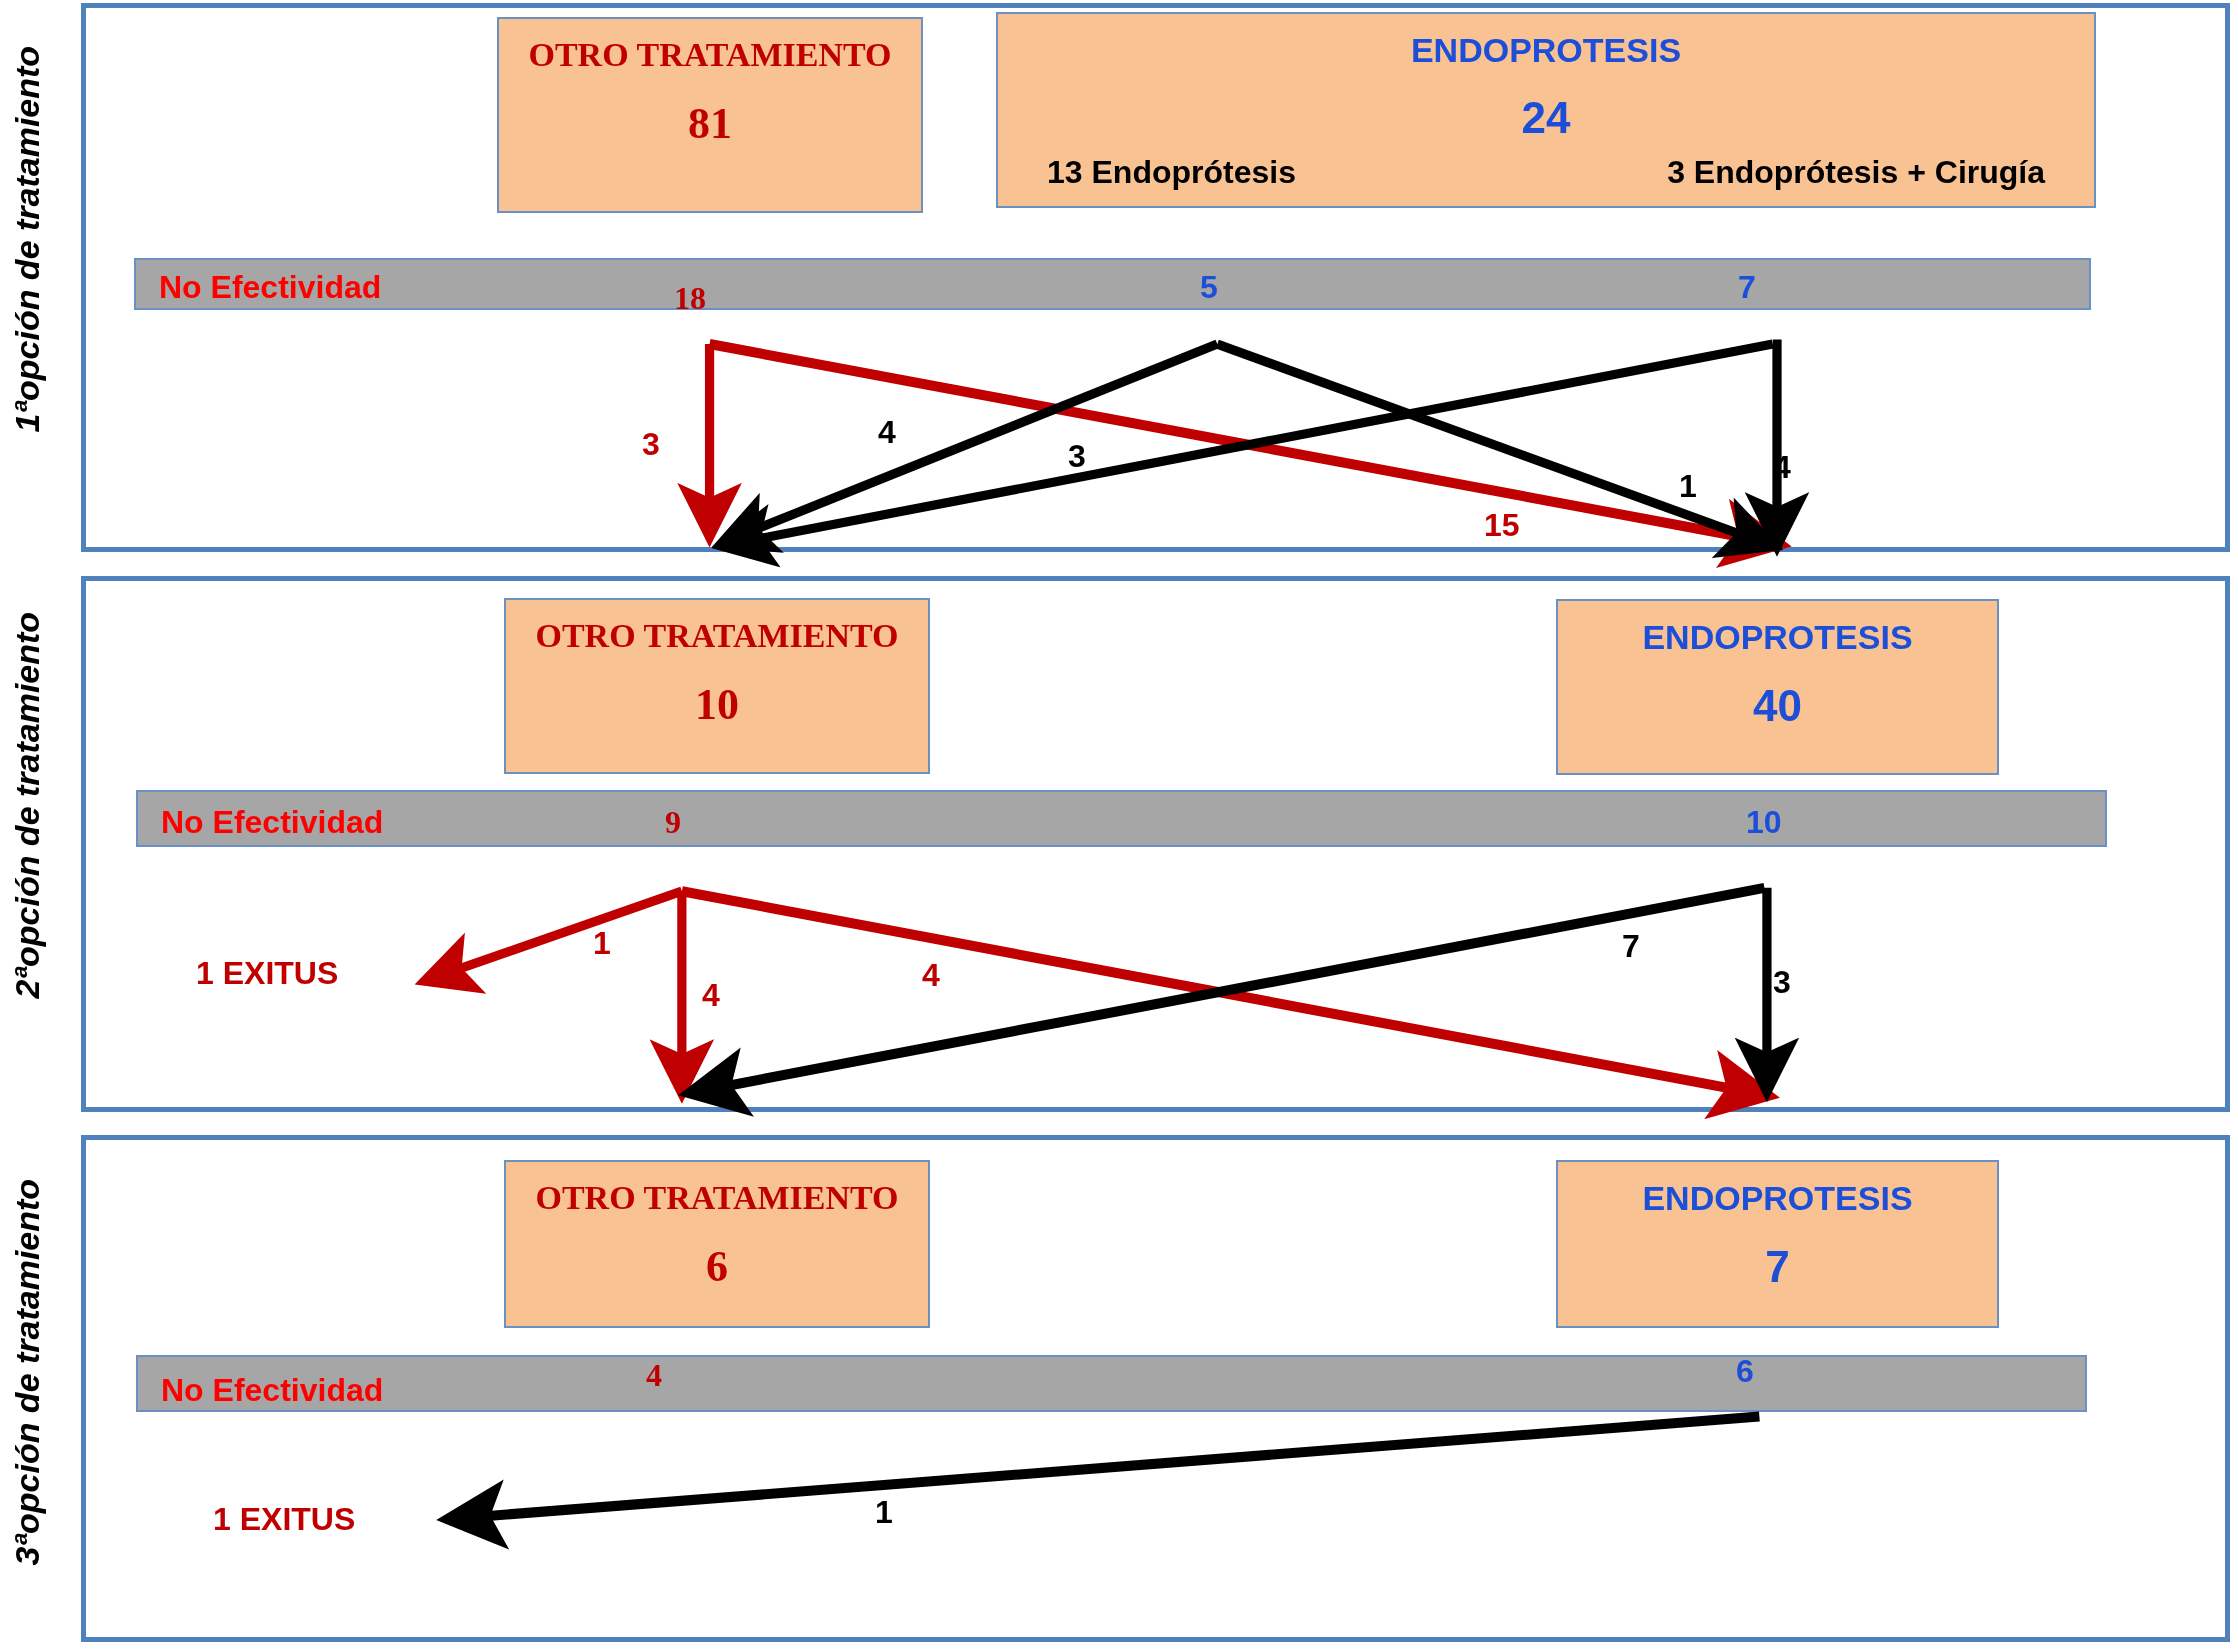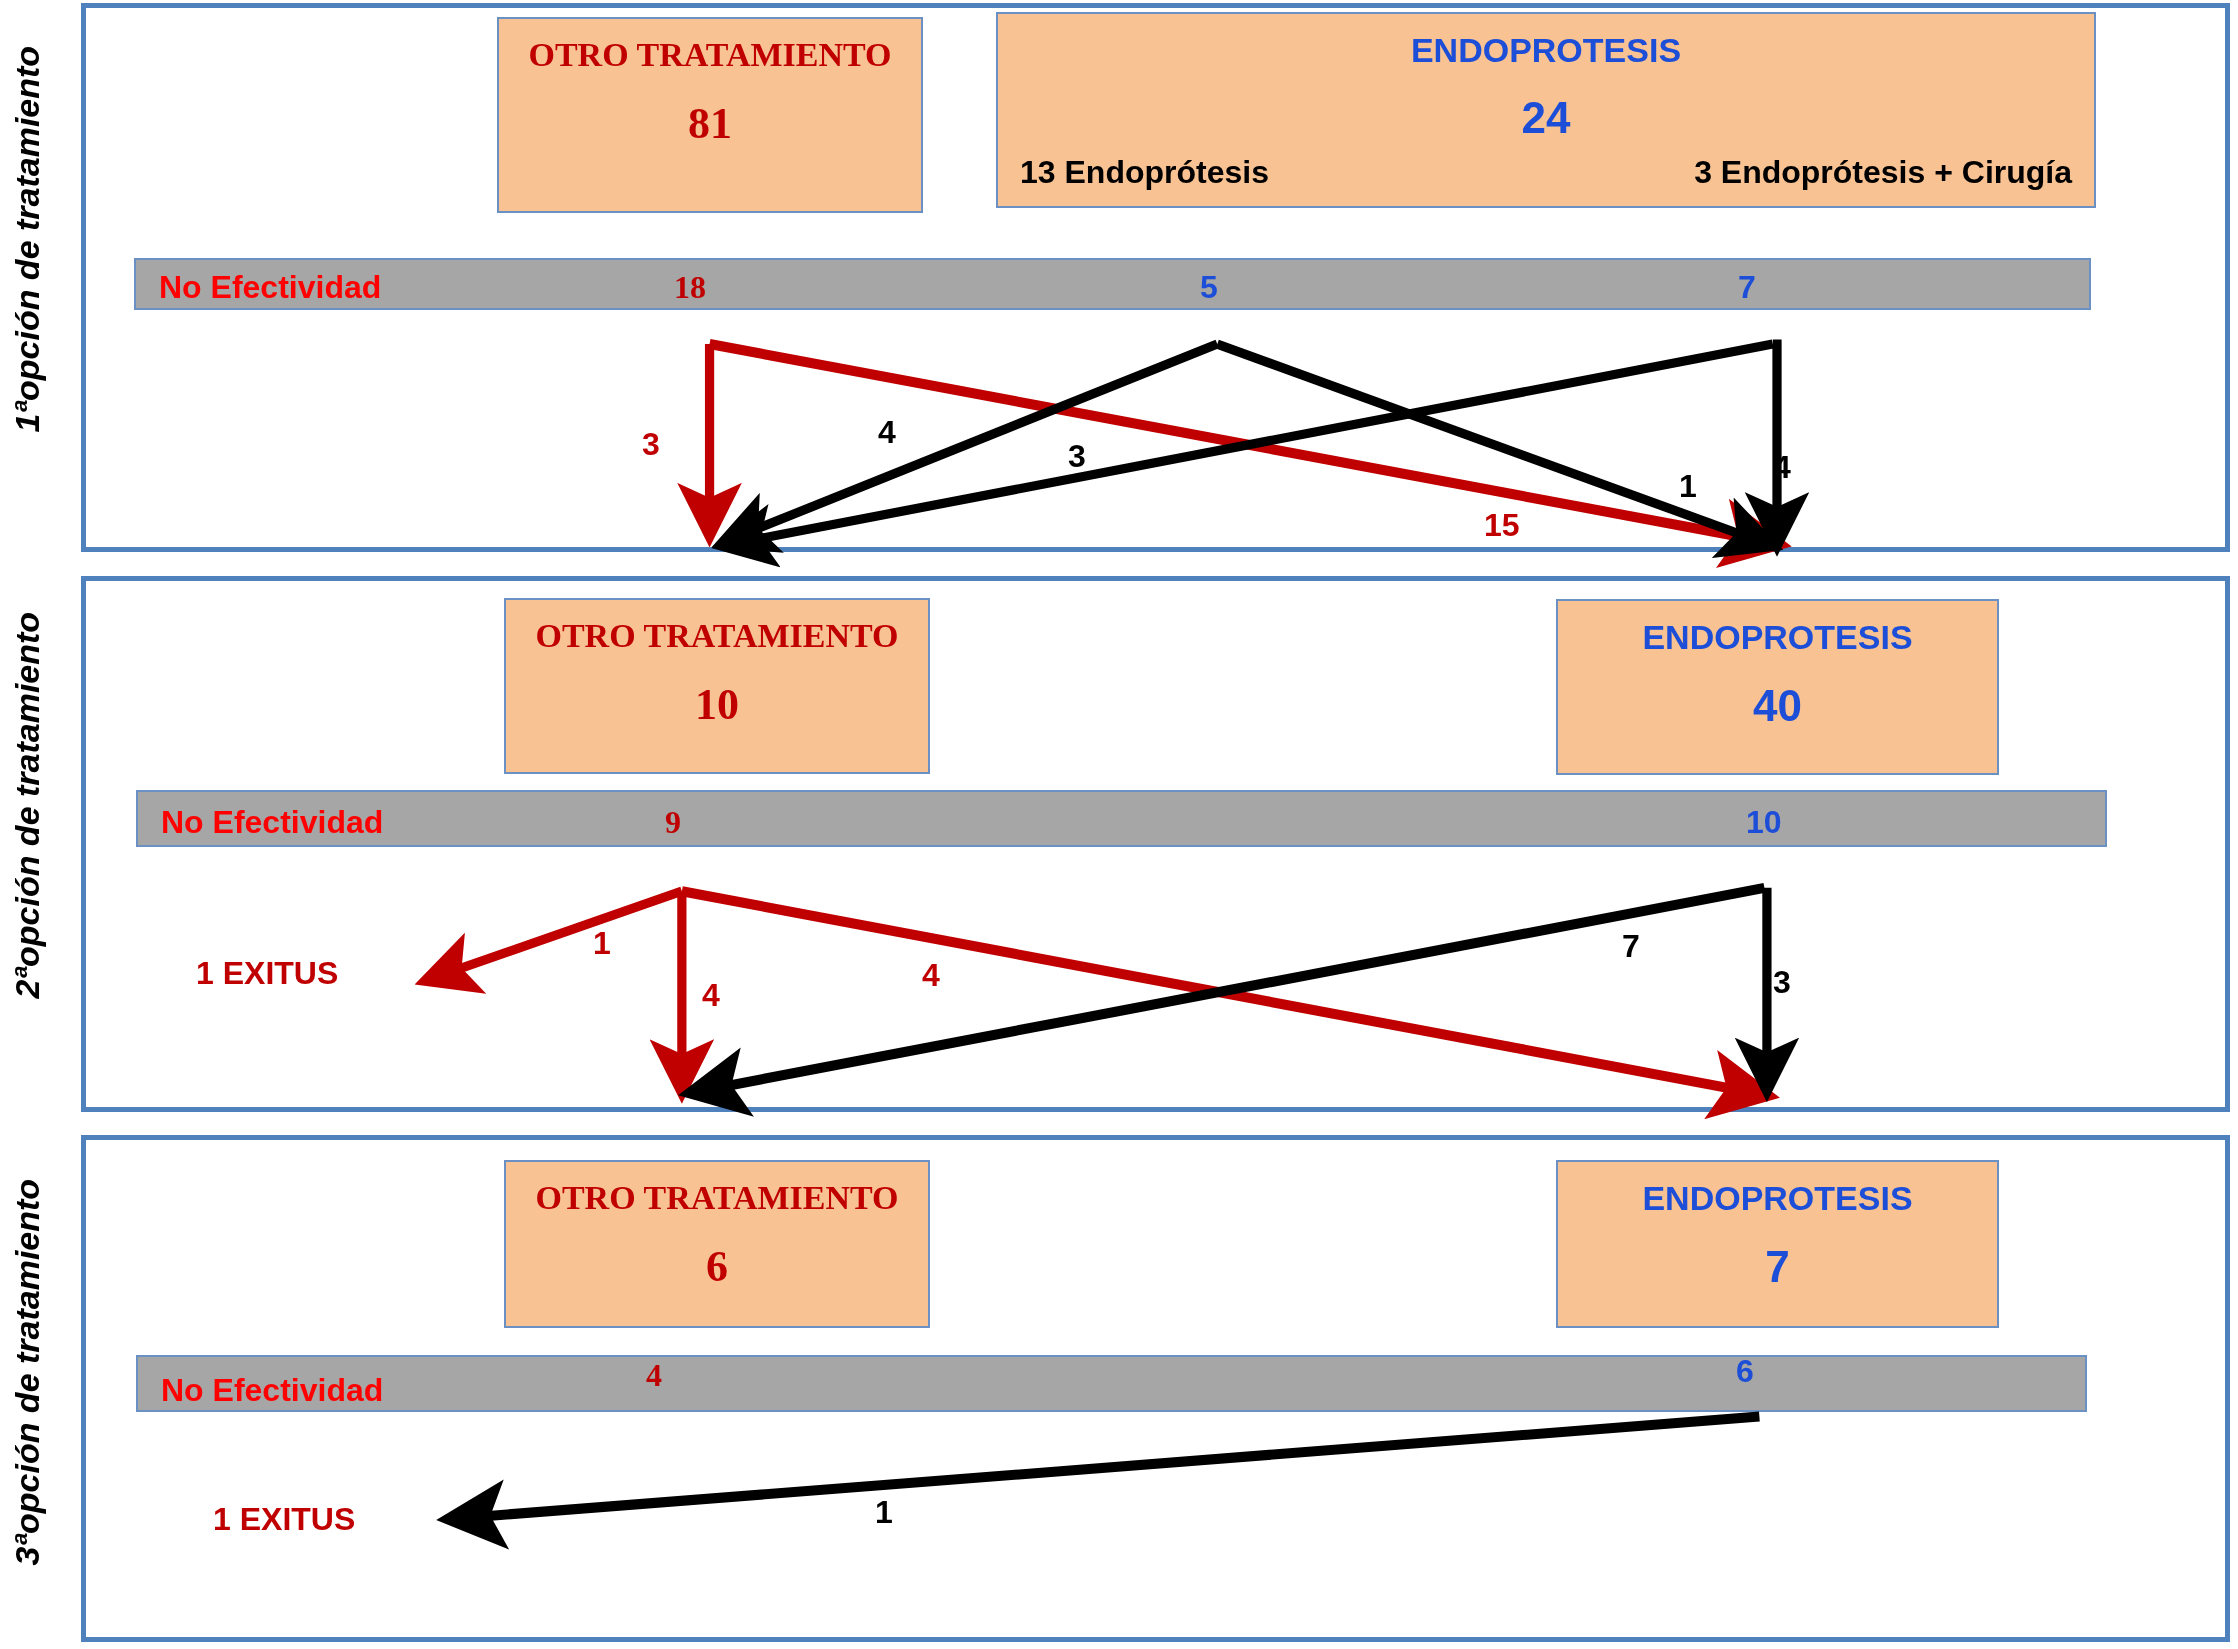--- a/index.html
+++ b/index.html
@@ -59,21 +59,21 @@
   }
   .red-text { color: #C00000; font-family: Liberation Serif, serif; }
   .black-text { color: #1d4ed8; }
   .ob-sub-row {
     position: absolute;
     left: 0;
     right: 0;
     bottom: 15px;
     display: flex;
     justify-content: space-between;
-    padding: 0 22px;
+    padding: 0 49px;
     box-sizing: border-box;
   }
   .ob-sub {
     font-size: 32px;
     font-weight: bold;
     color: #000000;
   }
   .gray-bar {
     position: absolute;
     background: #A6A6A6;
@@ -135,21 +135,21 @@
     <div class="ob-title black-text">ENDOPROTESIS</div>
     <div class="ob-count black-text">24</div>
     <div class="ob-sub-row">
       <span class="ob-sub">13 Endoprótesis</span>
       <span class="ob-sub">3 Endoprótesis + Cirugía</span>
     </div>
   </div>
 
   <div class="gray-bar" style="left:134px; top:258px; width:1957px; height:52px;"></div>
   <div class="bar-label" style="left:159px; top:269px;">No Efectividad</div>
-  <div class="bar-num red-text" style="left:674px; top:269px;text-align:right;">18</div>
+  <div class="bar-num red-text" style="left:674px; top:280px;text-align:right;">18</div>
   <div class="bar-num black-text" style="left:1200px; top:269px;">5</div>
   <div class="bar-num black-text" style="left:1738px; top:269px;">7</div>
 
   <div class="arrow-label al-red" style="left:642px; top:426px;">3</div>
   <div class="arrow-label al-red" style="left:1484px; top:507px;text-align:right;">15</div>
   <div class="arrow-label al-black" style="left:878px; top:414px;">4</div>
   <div class="arrow-label al-black" style="left:1679px; top:468px;">1</div>
   <div class="arrow-label al-black" style="left:1068px; top:438px;">3</div>
   <div class="arrow-label al-black" style="left:1773px; top:449px;">4</div>
 

